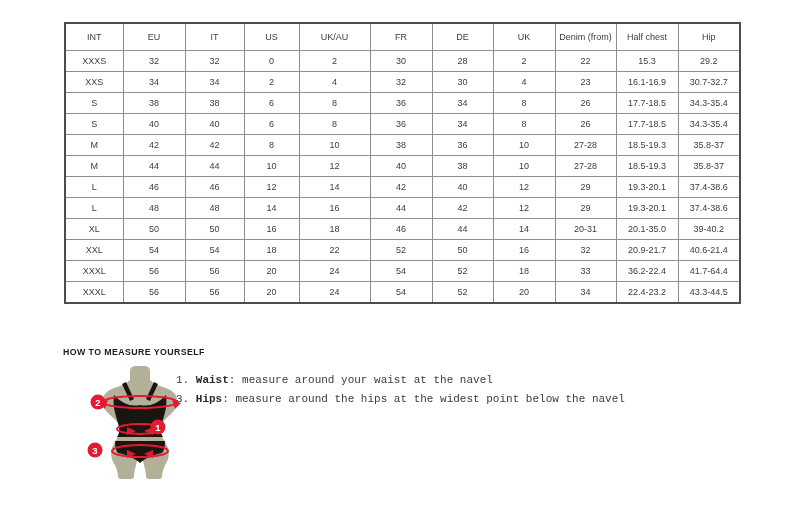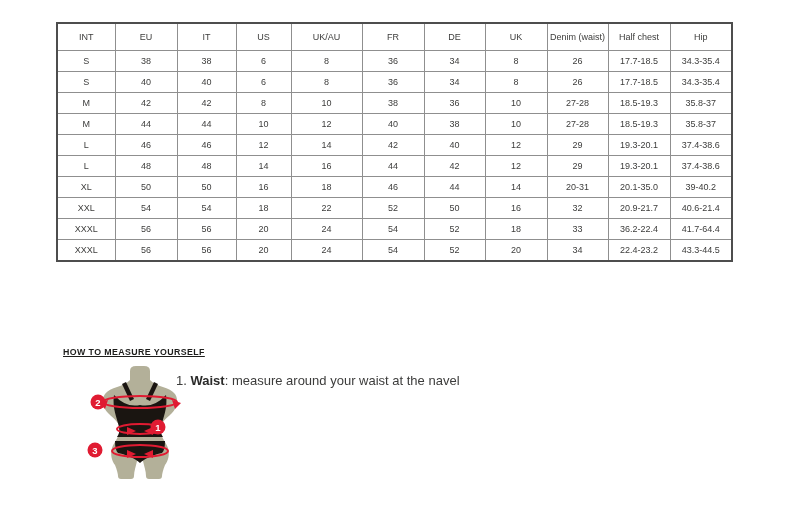--- a/index.html
+++ b/index.html
@@ -1,40 +1,40 @@
 <!DOCTYPE html>
 <html style="--accent-red: #e01b32; --mannequin: #b3b099; --garment: #1a1511; --table-border-outer: #4d4d4d; --table-border-inner: #8f8f8f; --text: #3c3c3b;"><head>
 <meta charset="utf-8">
 <style>
   html,body{margin:0;padding:0;background:#fff;}
   #page{
     position:relative;width:798px;height:519px;background:#fff;overflow:hidden;
     font-family:"Liberation Sans",sans-serif;color:var(--text,#3c3c3b);
   }
   
-  .chart-wrap{position:absolute;left:56px;top:22px;width:603px;}
+  .chart-wrap{position:absolute;left:64px;top:22px;width:603px;}
   table.size-chart{
     width:675px;border-collapse:collapse;table-layout:fixed;
     border:2px solid var(--table-border-outer,#4d4d4d);
     font-size:9px;color:var(--text,#3c3c3b);
   }
   table.size-chart th, table.size-chart td{
     border:1px solid var(--table-border-inner,#8f8f8f);
     text-align:center;vertical-align:middle;
     padding:0;overflow:hidden;white-space:nowrap;
     font-weight:400;
   }
   table.size-chart thead th{height:26px;}
   table.size-chart tbody td{height:20px;}
   
   .measure-heading{
     position:absolute;left:63px;top:347px;
-    font-size:8.8px;font-weight:700;letter-spacing:.4px;color:#1d1d1b;text-decoration:underline;
+    font-size:8.8px;font-weight:700;letter-spacing:.4px;color:#1d1d1b;
   }
-  .measure-list{position:absolute;left:176px;top:371px;font-size:13px;line-height:19px;color:#3c3c3b;}
+  .measure-list{position:absolute;left:176px;top:371px;font-size:11px;line-height:19px;color:#3c3c3b;font-family:Liberation Mono, monospace;}
   .measure-item{white-space:nowrap;}
   .measure-item b{font-weight:700;color:#2b2b2a;}
   .figure-wrap{position:absolute;left:78px;top:366px;width:124px;height:140px;}
   svg{display:block;}
 </style>
 </head>
 <body>
 
 <div id="page">
 
@@ -56,26 +56,52 @@
       <thead>
         <tr id="header-row">
             <th>INT</th>
             <th>EU</th>
             <th>IT</th>
             <th>US</th>
             <th>UK/AU</th>
             <th>FR</th>
             <th>DE</th>
             <th>UK</th>
-            <th>Denim (waist)</th>
+            <th>Denim (from)</th>
             <th>Half chest</th>
             <th>Hip</th>
           </tr>
       </thead>
       <tbody id="table-body">
+          <tr>
+            <td>XXXS</td>
+            <td>32</td>
+            <td>32</td>
+            <td>0</td>
+            <td>2</td>
+            <td>30</td>
+            <td>28</td>
+            <td>2</td>
+            <td>22</td>
+            <td>15.3</td>
+            <td>29.2</td>
+          </tr>
+          <tr>
+            <td>XXS</td>
+            <td>34</td>
+            <td>34</td>
+            <td>2</td>
+            <td>4</td>
+            <td>32</td>
+            <td>30</td>
+            <td>4</td>
+            <td>23</td>
+            <td>16.1-16.9</td>
+            <td>30.7-32.7</td>
+          </tr>
           <tr>
             <td>S</td>
             <td>38</td>
             <td>38</td>
             <td>6</td>
             <td>8</td>
             <td>36</td>
             <td>34</td>
             <td>8</td>
             <td>26</td>
@@ -277,15 +303,16 @@
       </g>
       <g>
         <circle cx="17" cy="84" r="7.5" fill="var(--accent-red)"></circle>
         <text x="17" y="87.5" text-anchor="middle" font-size="9.5" font-weight="bold" fill="#fff" font-family="Liberation Sans, sans-serif">3</text>
       </g>
     </svg>
   </div>
 
   <div class="measure-list">
     <div class="measure-item"><span>1.</span> <b>Waist</b><span>: measure around your waist at the navel</span></div>
+    <div class="measure-item"><span>3.</span> <b>Hips</b><span>: measure around the hips at the widest point below the navel</span></div>
   </div>
 
 </div>
 
 </body></html>

